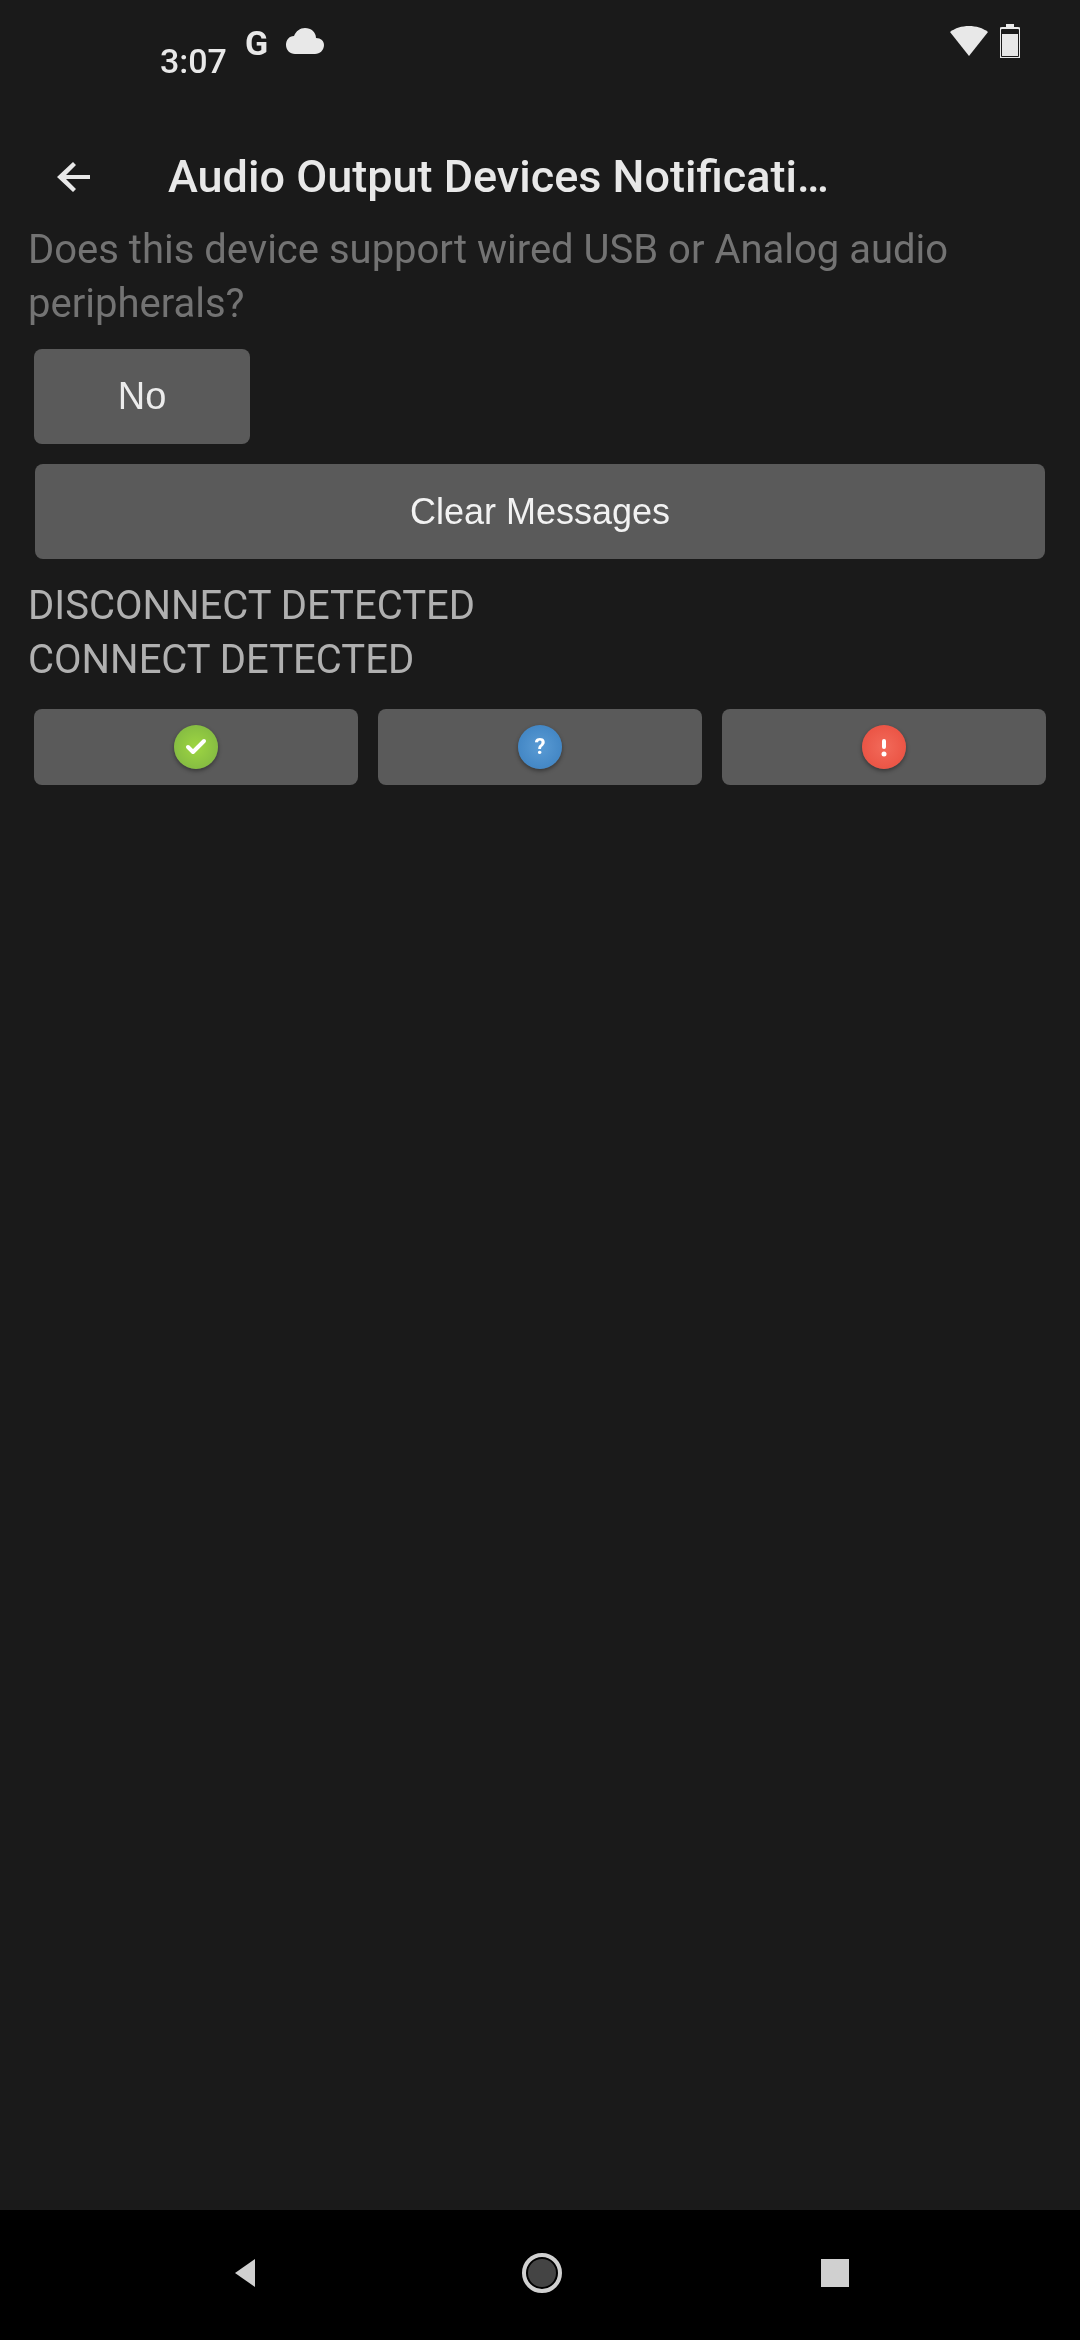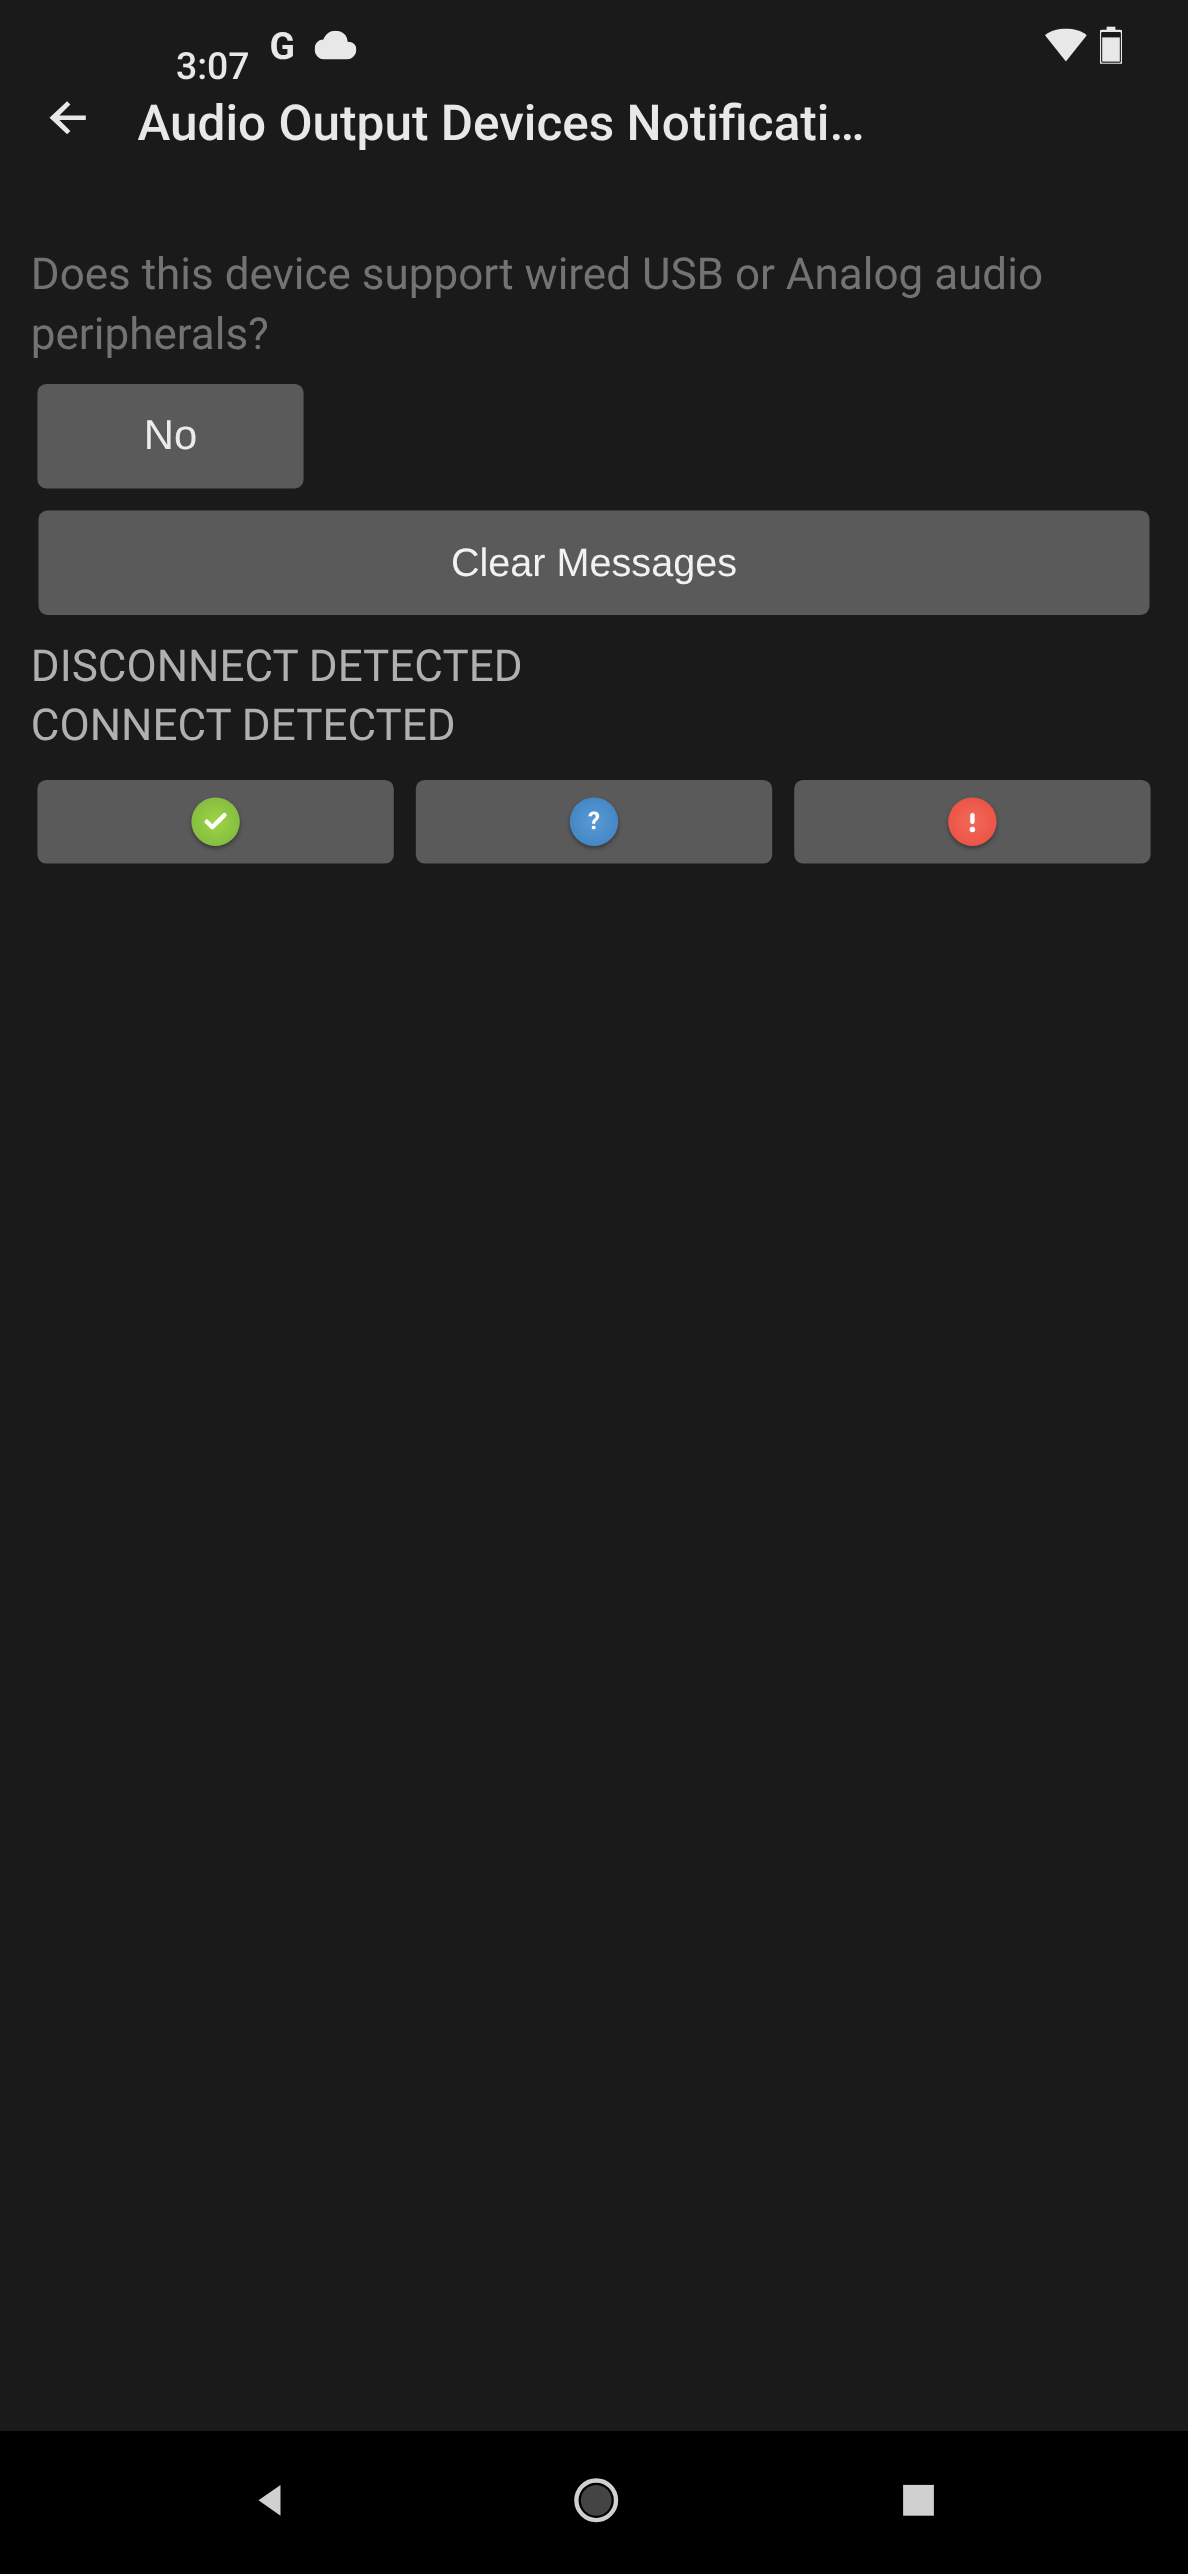--- a/index.html
+++ b/index.html
@@ -45,23 +45,24 @@
     }
     .status-right {
       display: flex;
       align-items: center;
       gap: 12px;
       padding-right: 20px;
     }
     .app-bar {
       height: 118px;
       display: flex;
-      align-items: flex-start;
+      align-items: flex-end;
       padding: 0 40px;
-      gap: 41px;
+      gap: 72px;
+      margin-left: 12px;
     }
     .back-arrow {
       color: #e8e8e8;
     }
     .app-title {
       color: #e8e8e8;
       font-size: 45px;
       font-weight: 500;
       white-space: nowrap;
       overflow: hidden;
@@ -89,21 +90,21 @@
       border: none;
       border-radius: 8px;
       font-size: 38px;
       font-weight: 400;
       cursor: pointer;
       display: flex;
       align-items: center;
       justify-content: center;
     }
     .btn-yn {
-      width: 242px;
+      width: 216px;
       height: 95px;
     }
     .instruction-text {
       color: #b0b0b0;
       font-size: 40px;
       line-height: 1.35;
       margin-bottom: 22px;
     }
     .btn-clear {
       width: 1010px;

